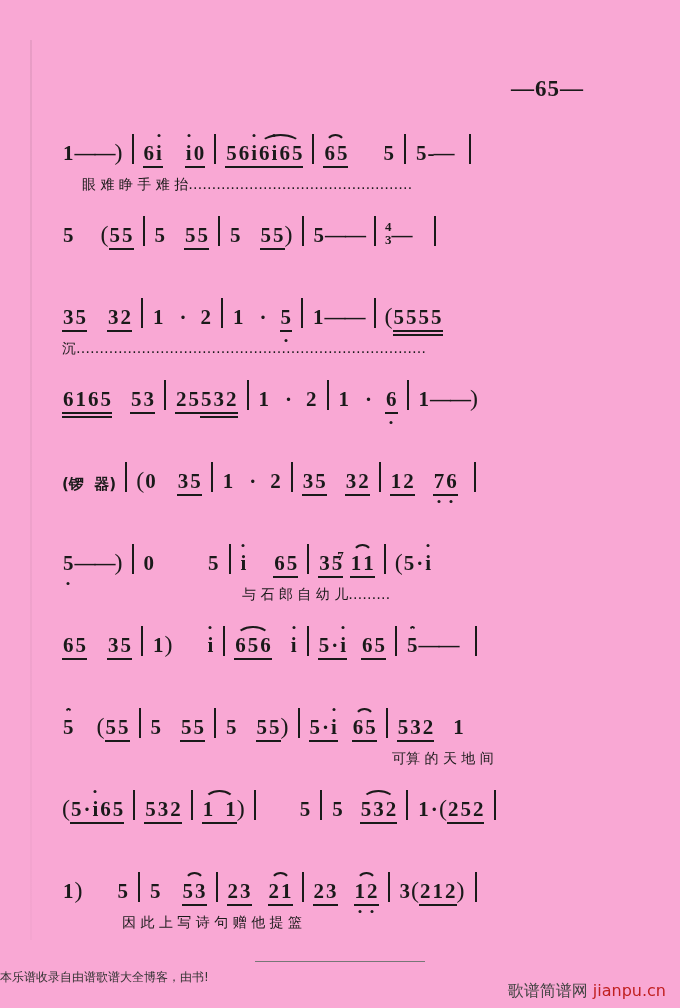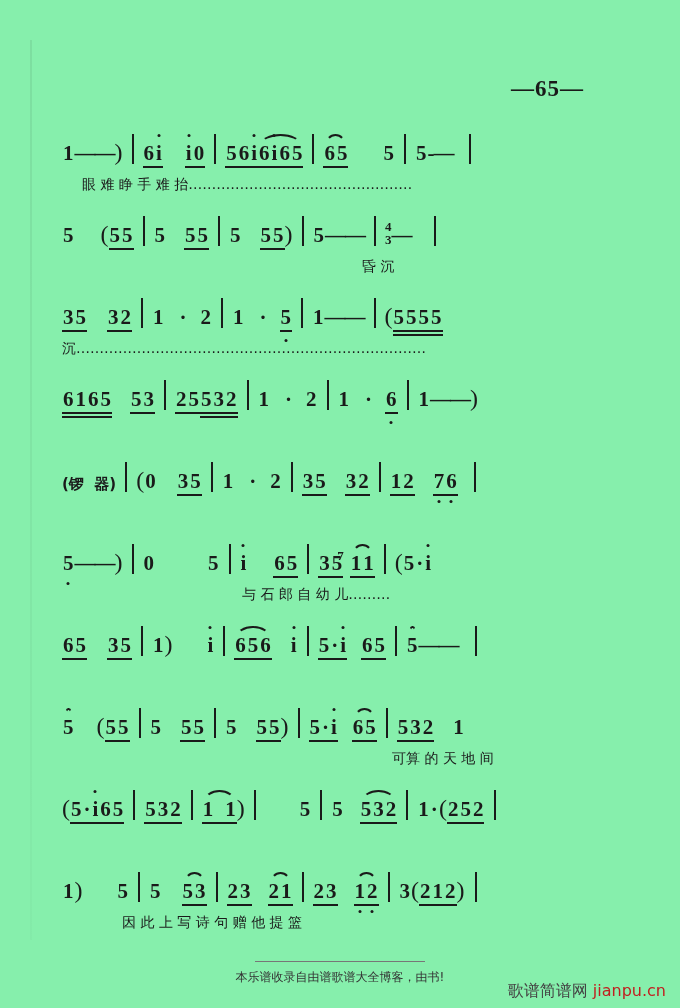--- a/index.html
+++ b/index.html
@@ -11,21 +11,21 @@
     width: 680px;
     height: 1008px;
     position: relative;
     font-family: "Liberation Serif", serif;
     color: #1a1a1a;
     overflow: hidden;
   }
   .page {
     position: absolute;
     inset: 0;
-    background: #86efac;
+    background: #f9a8d4;
   }
   
   .page-number {
     position: absolute;
     top: 76px;
     right: 96px;
     font-size: 23px;
     font-family: "Liberation Serif", serif;
     letter-spacing: 1px;
     font-weight: 600;
@@ -164,21 +164,20 @@
   }
   .ly {
     position: absolute;
     bottom: 0;
     margin-top: 40px;
   }
   .footer {
     position: absolute;
     left: 0; right: 0;
     bottom: 22px;
-    text-align: center;
     font-family: "DejaVu Sans", sans-serif;
     font-size: 12px;
     color: #333;
   }
   .footer .rule {
     width: 170px;
     height: 1px;
     background: #777;
     margin: 0 auto 7px auto;
   }
@@ -295,23 +294,20 @@
             <span class="dash">—</span>
             <span class="dash">—</span>
         </span>
         <span class="bar"></span>
         <span class="cell">
           <span style="display:inline-block;font-size:13px;line-height:0.95;text-align:center;font-weight:700">4<br>3</span>
           <span class="dash">—</span>
         </span>
         <span class="bar" style="margin-left:22px"></span>
       </div>
-      <div class="lyrics">
-        <span class="ly" style="left:300px">昏            沉</span>
-      </div>
     </div>
 
     <div class="sys">
       <div class="row">
         <span class="cell">
           <span class="grp u1">
               <span class="num">3</span>
               <span class="num">5</span>
             </span>
           <span style="display:inline-block;width:20px"></span>

